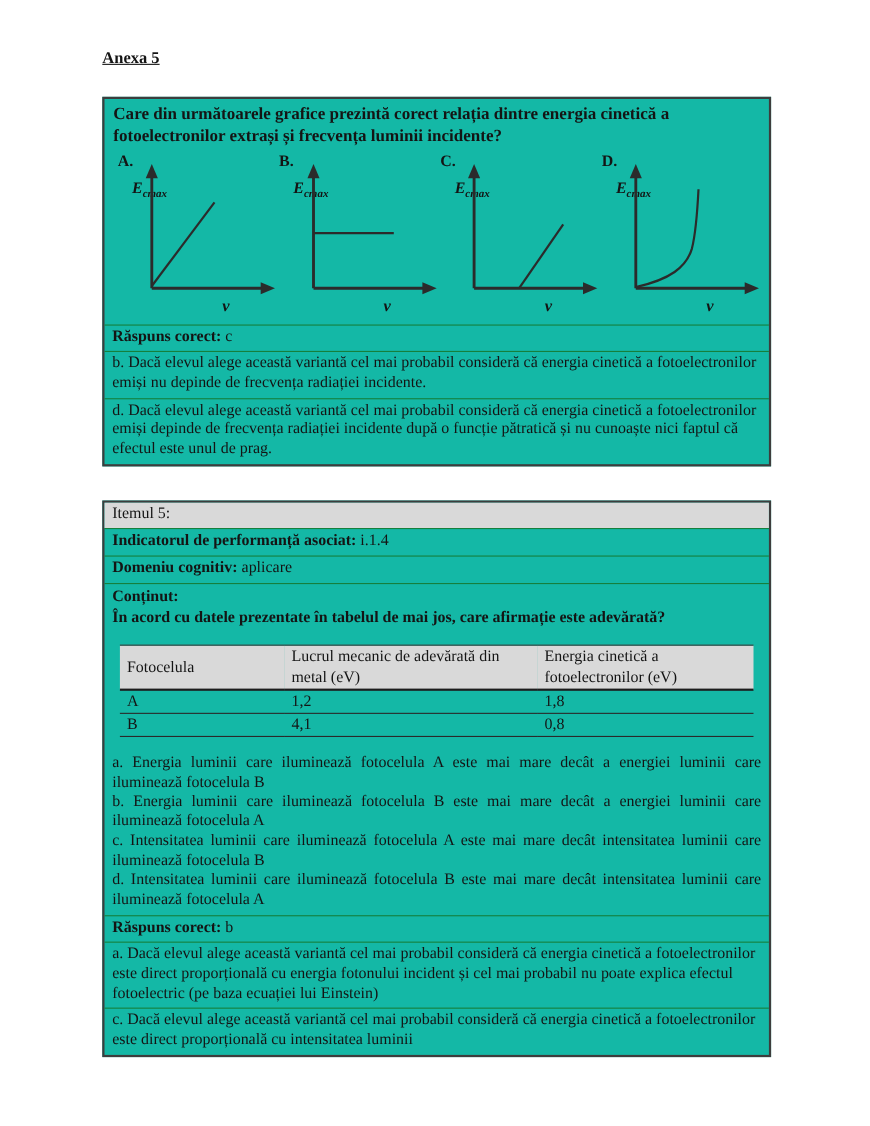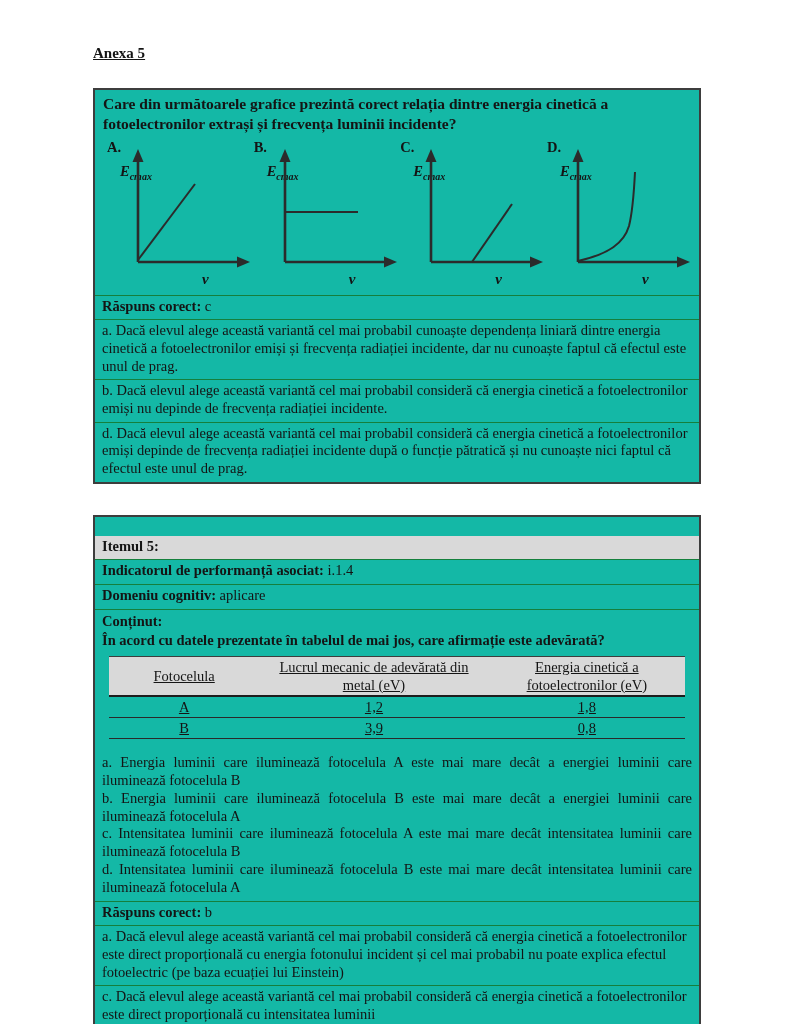--- a/index.html
+++ b/index.html
@@ -10,43 +10,43 @@
     color:#141414; font-size:14.5px; line-height:1.22;
   }
   .page { position:relative; padding:44px 90px 0 93px; }
   .anexa { font-weight:bold; font-size:15px; margin-bottom:26px;text-decoration:underline; }
 
   .box { border:2px solid #3d3d3d; background:#14b8a6; }
   .box .row { border-top:1px solid #15803d; padding:2px 7px 4px; }
   .box .row:first-child { border-top:none; }
   .row.answer b { font-weight:bold; }
   .gray { background:#d9d9d9; }
-  .title-row { font-weight:bold; padding:2px 7px 3px;margin-top:19px; }
+  .title-row { font-weight:normal; padding:2px 7px 3px; }
   .meta-row b { font-weight:bold; }
 
   .qtext { font-weight:bold; font-size:15.5px; line-height:1.3; padding:2px 1px 0; }
 
   
   .graphs { display:flex; justify-content:space-between; padding:4px 2px 0 2px; }
   .graph { position:relative; width:146px; height:152px; }
   .glabel { position:absolute; top:0; left:3px; font-weight:bold; font-size:14.5px; }
   .ylab { position:absolute; top:24px; left:16px; font-weight:bold; font-style:italic; font-size:14.5px; }
   .ylab sub { font-size:10px; font-weight:bold; }
   .gsvg { position:absolute; left:25px; top:9px; }
   .gsvg .axis { stroke:#2b2b2b; stroke-width:2.6; }
   .gsvg .head { fill:#2b2b2b; stroke:none; }
   .gsvg .curve { stroke:#2b2b2b; stroke-width:2; fill:none; }
   .xlab { position:absolute; bottom:2px; left:98px; font-weight:bold; font-style:italic; font-size:15px; }
 
   
   .item5 { margin-top:31px; }
   .content-cell p.b { font-weight:bold; line-height:1.3; }
   table.data {
-    width:97.5%; margin:6px auto 0 auto; border-collapse:collapse;
-    text-align:center; font-size:14.5px; line-height:1.25;text-decoration:underline;
+    width:97.5%; margin:16px auto 0 auto; border-collapse:collapse;
+    text-align:left; font-size:14.5px; line-height:1.25;
   }
   table.data th {
     background:#d9d9d9; font-weight:normal; padding:1px 6px;
     border-top:1px solid #3d3d3d; border-bottom:2px solid #1d1d1d;
   }
   table.data td { padding:1px 6px; border-bottom:1.4px solid #2a2a2a; }
   .col-1 { width:26%; } .col-2 { width:40%; } .col-3 { width:34%; }
   .options { margin-top:15px; }
   .options p { text-align:justify; line-height:1.23; }
 </style>
@@ -115,21 +115,20 @@
           <span class="xlab">ν</span>
         </div>
 
       </div>
     </div>
 
     <div class="row answer">
       <b>Răspuns corect:</b>
       <span>c</span>
     </div>
-    <div class="row">a. Dacă elevul alege această variantă cel mai probabil cunoaște dependența liniară dintre energia cinetică a fotoelectronilor emiși și frecvența radiației incidente, dar nu cunoaște faptul că efectul este unul de prag.</div>
     <div class="row">b. Dacă elevul alege această variantă cel mai probabil consideră că energia cinetică a fotoelectronilor emiși nu depinde de frecvența radiației incidente.</div>
     <div class="row">d. Dacă elevul alege această variantă cel mai probabil consideră că energia cinetică a fotoelectronilor emiși depinde de frecvența radiației incidente după o funcție pătratică și nu cunoaște nici faptul că efectul este unul de prag.</div>
   </section>
 
   <section class="box item5">
     <div class="row title-row gray">Itemul 5:</div>
 
     <div class="row meta-row">
       <b>Indicatorul de performanță asociat:</b>
       <span>i.1.4</span>
@@ -152,21 +151,21 @@
           </tr>
         </thead>
         <tbody>
           <tr>
             <td>A</td>
             <td>1,2</td>
             <td>1,8</td>
           </tr>
           <tr>
             <td>B</td>
-            <td>3,9</td>
+            <td>4,1</td>
             <td>0,8</td>
           </tr>
         </tbody>
       </table>
 
       <div class="options">
         <p>a. Energia luminii care iluminează fotocelula A este mai mare decât a energiei luminii care iluminează fotocelula B</p>
         <p>b. Energia luminii care iluminează fotocelula B este mai mare decât a energiei luminii care iluminează fotocelula A</p>
         <p>c. Intensitatea luminii care iluminează fotocelula A este mai mare decât intensitatea luminii care iluminează fotocelula B</p>
         <p>d. Intensitatea luminii care iluminează fotocelula B este mai mare decât intensitatea luminii care iluminează fotocelula A</p>

